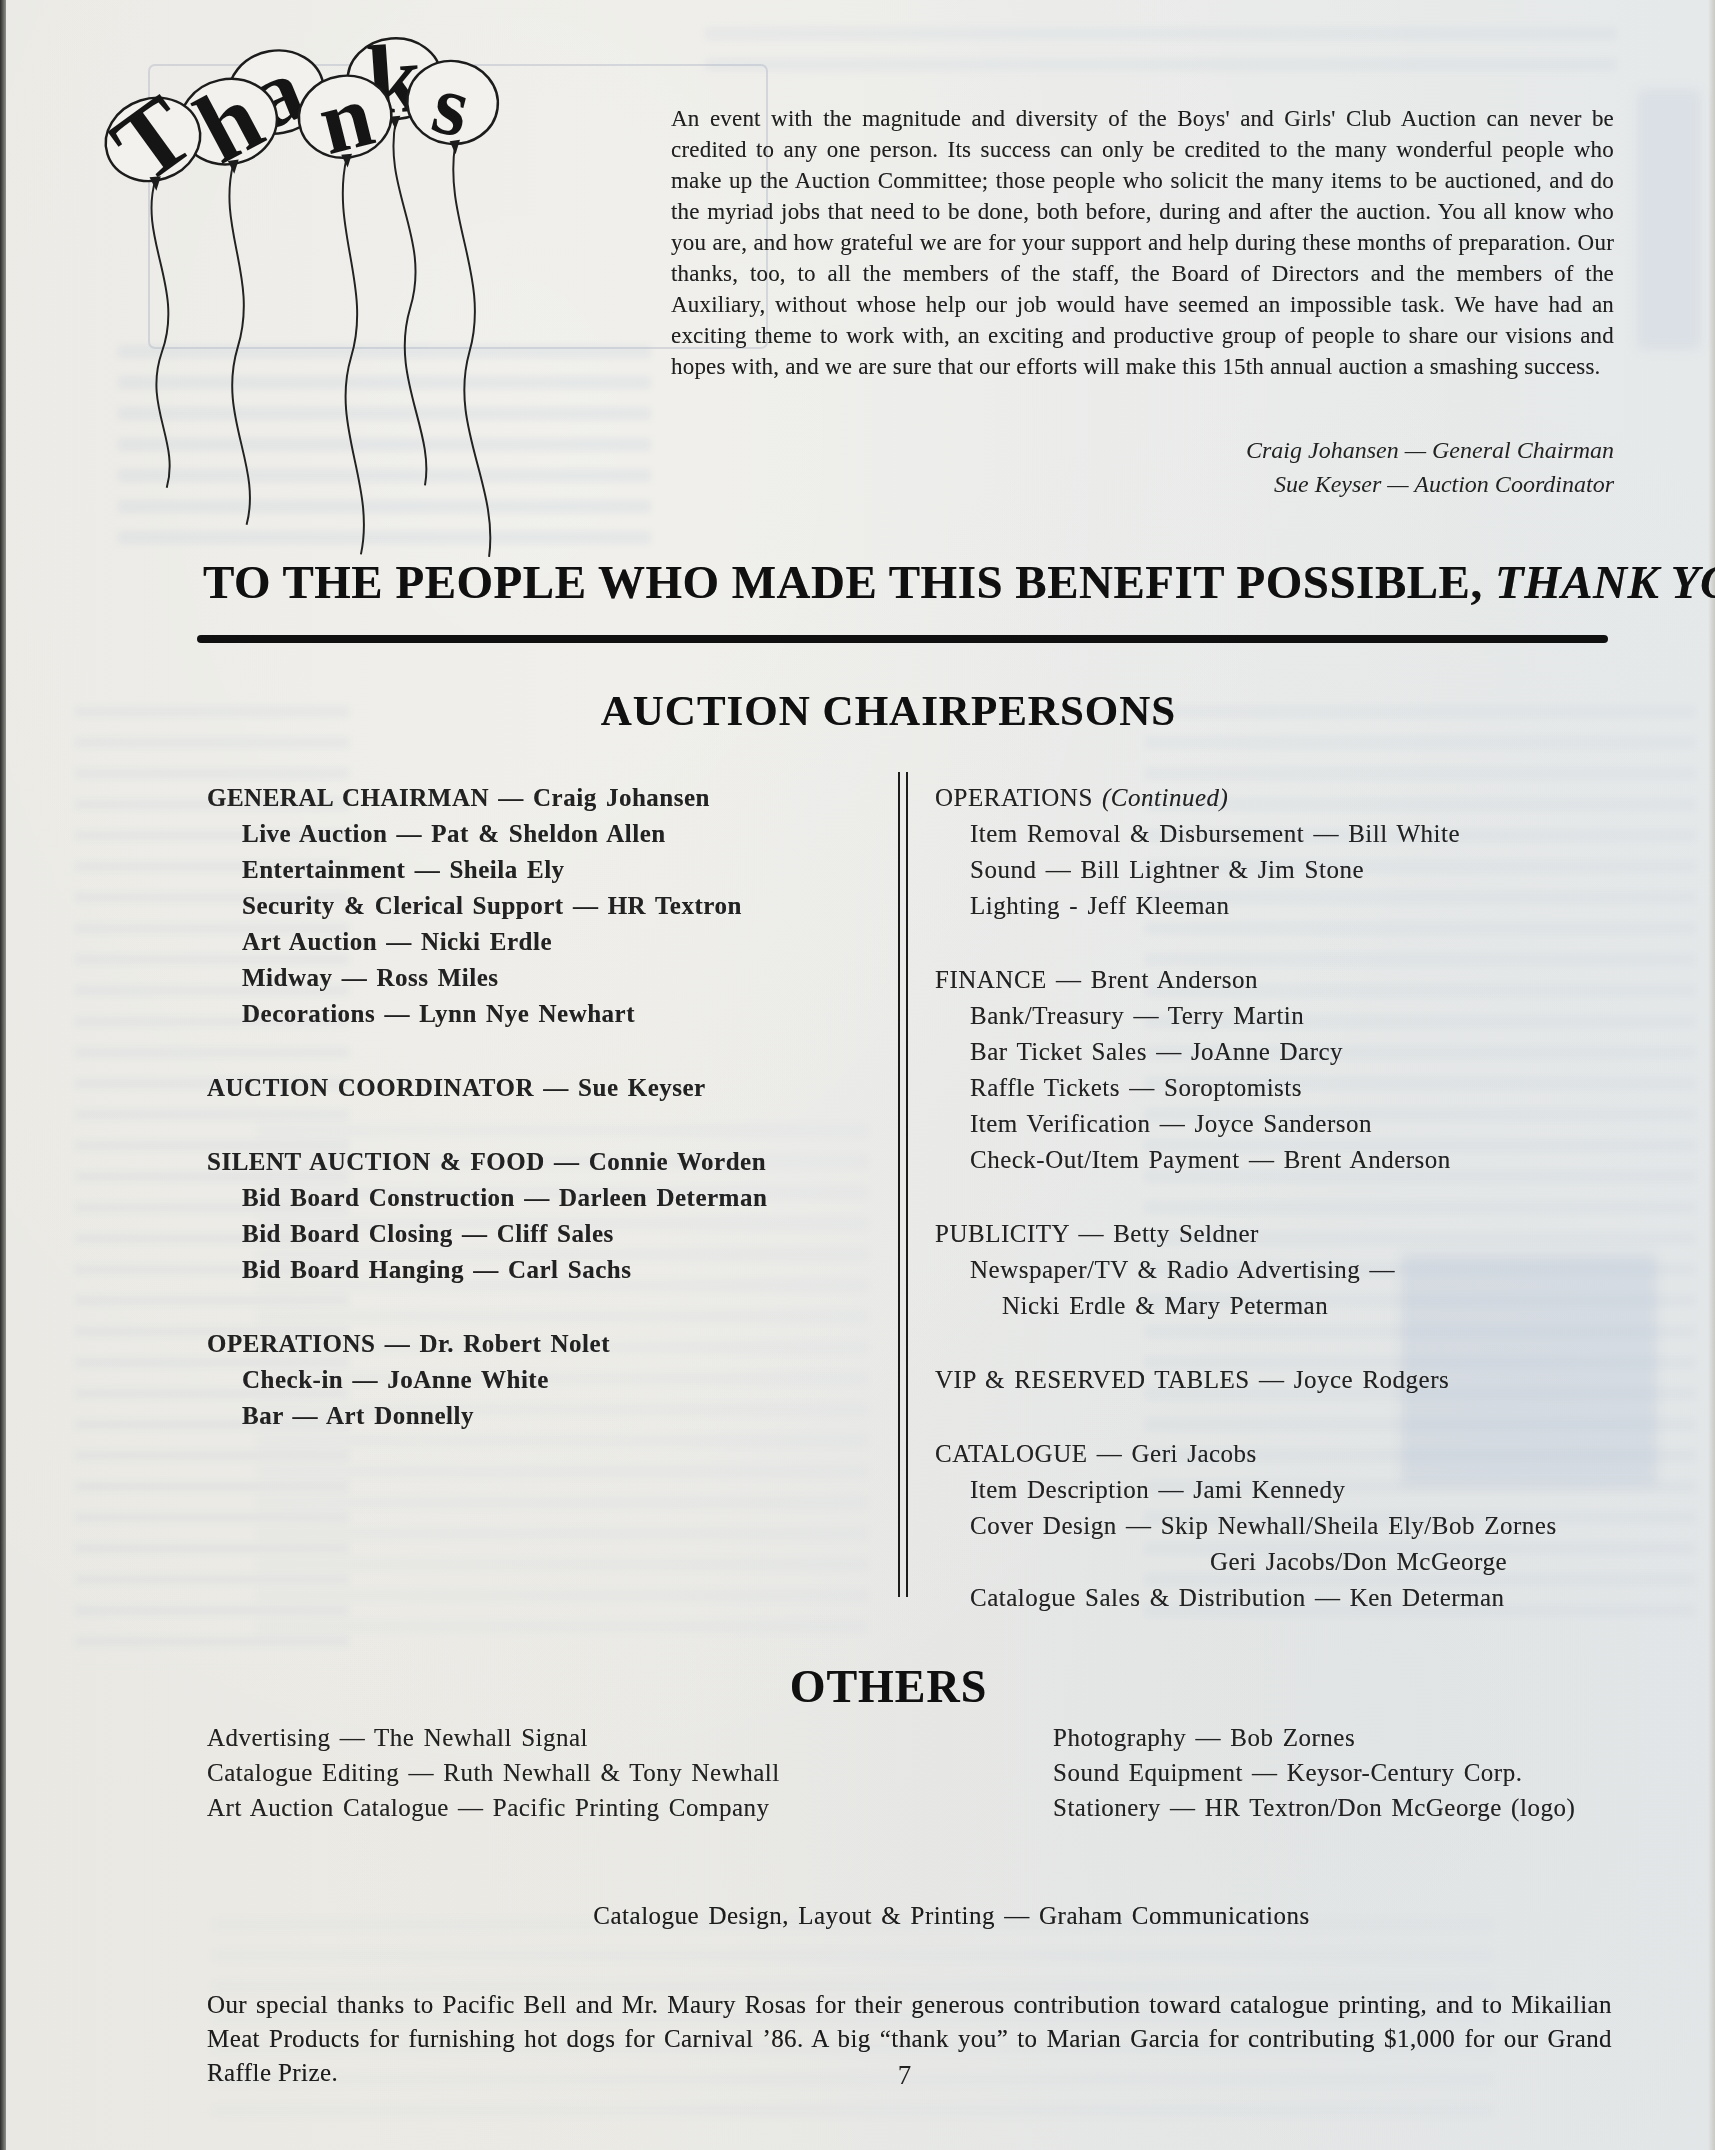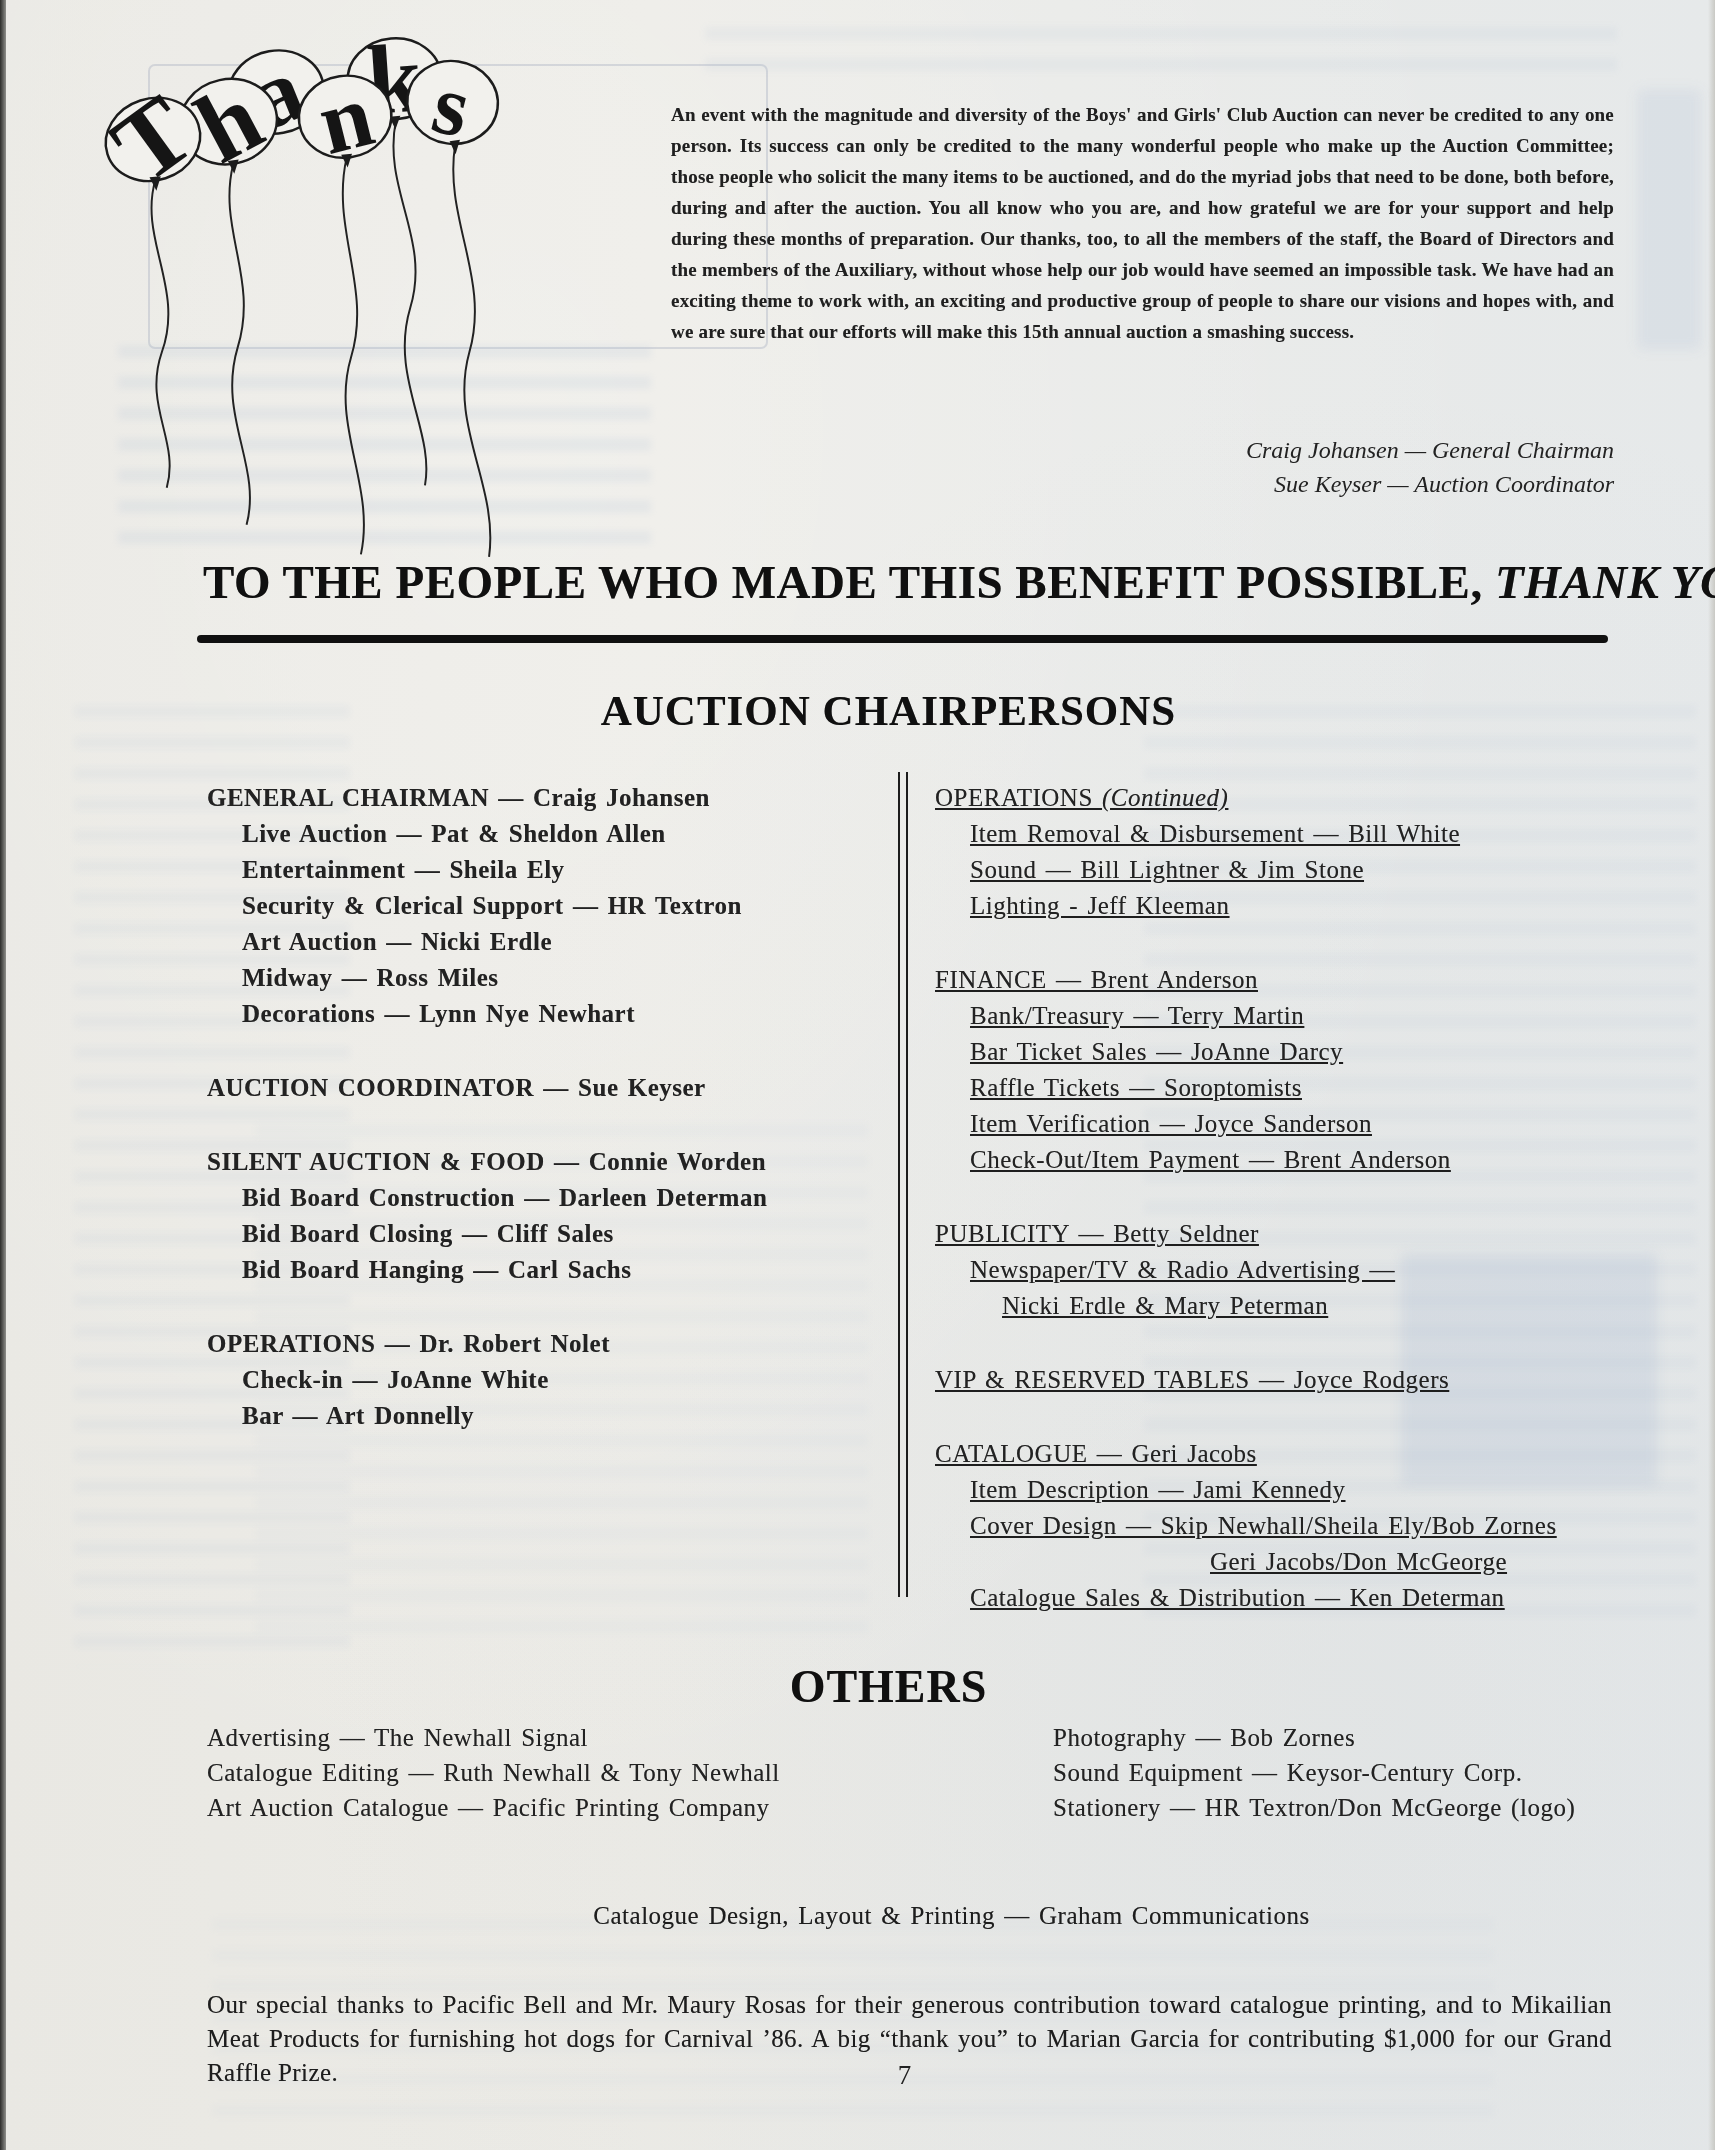--- a/index.html
+++ b/index.html
@@ -18,37 +18,37 @@
     background:linear-gradient(90deg,#2c2c2a,#8f8f8b);}
   .scan-edge-right{position:absolute;right:0;top:0;width:7px;height:100%;
     background:linear-gradient(90deg,rgba(0,0,0,0),#c9c9c4);}
   .ghost{position:absolute;pointer-events:none;filter:blur(3px);
     background:repeating-linear-gradient(180deg,rgba(168,185,209,.30) 0 13px,rgba(168,185,209,0) 13px 31px);}
   .ghost-blob{position:absolute;pointer-events:none;filter:blur(6px);
     background:rgba(173,189,210,.25);border-radius:5px;}
   .ghost-frame{position:absolute;pointer-events:none;border:2px solid rgba(152,163,185,.32);border-radius:7px;}
   .balloons{position:absolute;left:69px;top:27px;}
   .intro{position:absolute;left:671px;top:80px;width:943px;
-    font-size:19px;line-height:31px;text-align:justify;letter-spacing:0.2px;
-    color:#202020;text-shadow:0 0 0.5px rgba(20,20,20,.3);font-weight:bold;}
+    font-size:23px;line-height:31px;text-align:justify;letter-spacing:0.2px;
+    color:#202020;text-shadow:0 0 0.5px rgba(20,20,20,.3);}
   .sigs{position:absolute;left:671px;top:433px;width:943px;text-align:right;
     font-style:italic;font-size:24px;line-height:34px;color:#222;font-family:Liberation Serif, serif;}
   .banner{position:absolute;left:203px;top:555px;width:1405px;white-space:nowrap;
     font-size:47px;font-weight:bold;letter-spacing:0.5px;color:#101010;
     text-shadow:0 0 0.5px rgba(0,0,0,.4);}
   .banner em{font-style:italic;}
   .banner-rule{position:absolute;left:197px;top:635px;width:1411px;height:8px;
     background:#101010;border-radius:4px;}
   .sec-heading{position:absolute;left:186px;width:1405px;text-align:center;
     font-weight:bold;color:#101010;text-shadow:0 0 0.5px rgba(0,0,0,.4);letter-spacing:1px;}
   .chair-heading{top:686px;font-size:43px;}
   .others-heading{top:1660px;font-size:46px;}
   .col{position:absolute;top:780px;}
   .col-left{left:207px;width:683px;font-weight:bold;}
-  .col-right{left:935px;width:690px;text-decoration:underline;}
+  .col-right{left:935px;width:690px;}
   .group{margin-bottom:38px;}
   .row{font-size:25px;line-height:36px;white-space:nowrap;letter-spacing:0.5px;
     word-spacing:2.5px;color:#222;text-shadow:0 0 0.5px rgba(20,20,20,.35);}
   .row em{font-style:italic;}
   .lvl0{padding-left:0;}
   .lvl1{padding-left:35px;}
   .lvl2{padding-left:67px;}
   .lvl3{padding-left:168px;}
   .lvl4{padding-left:275px;}
   .divider-line{position:absolute;top:772px;width:2px;height:825px;background:#1c1c1c;}

